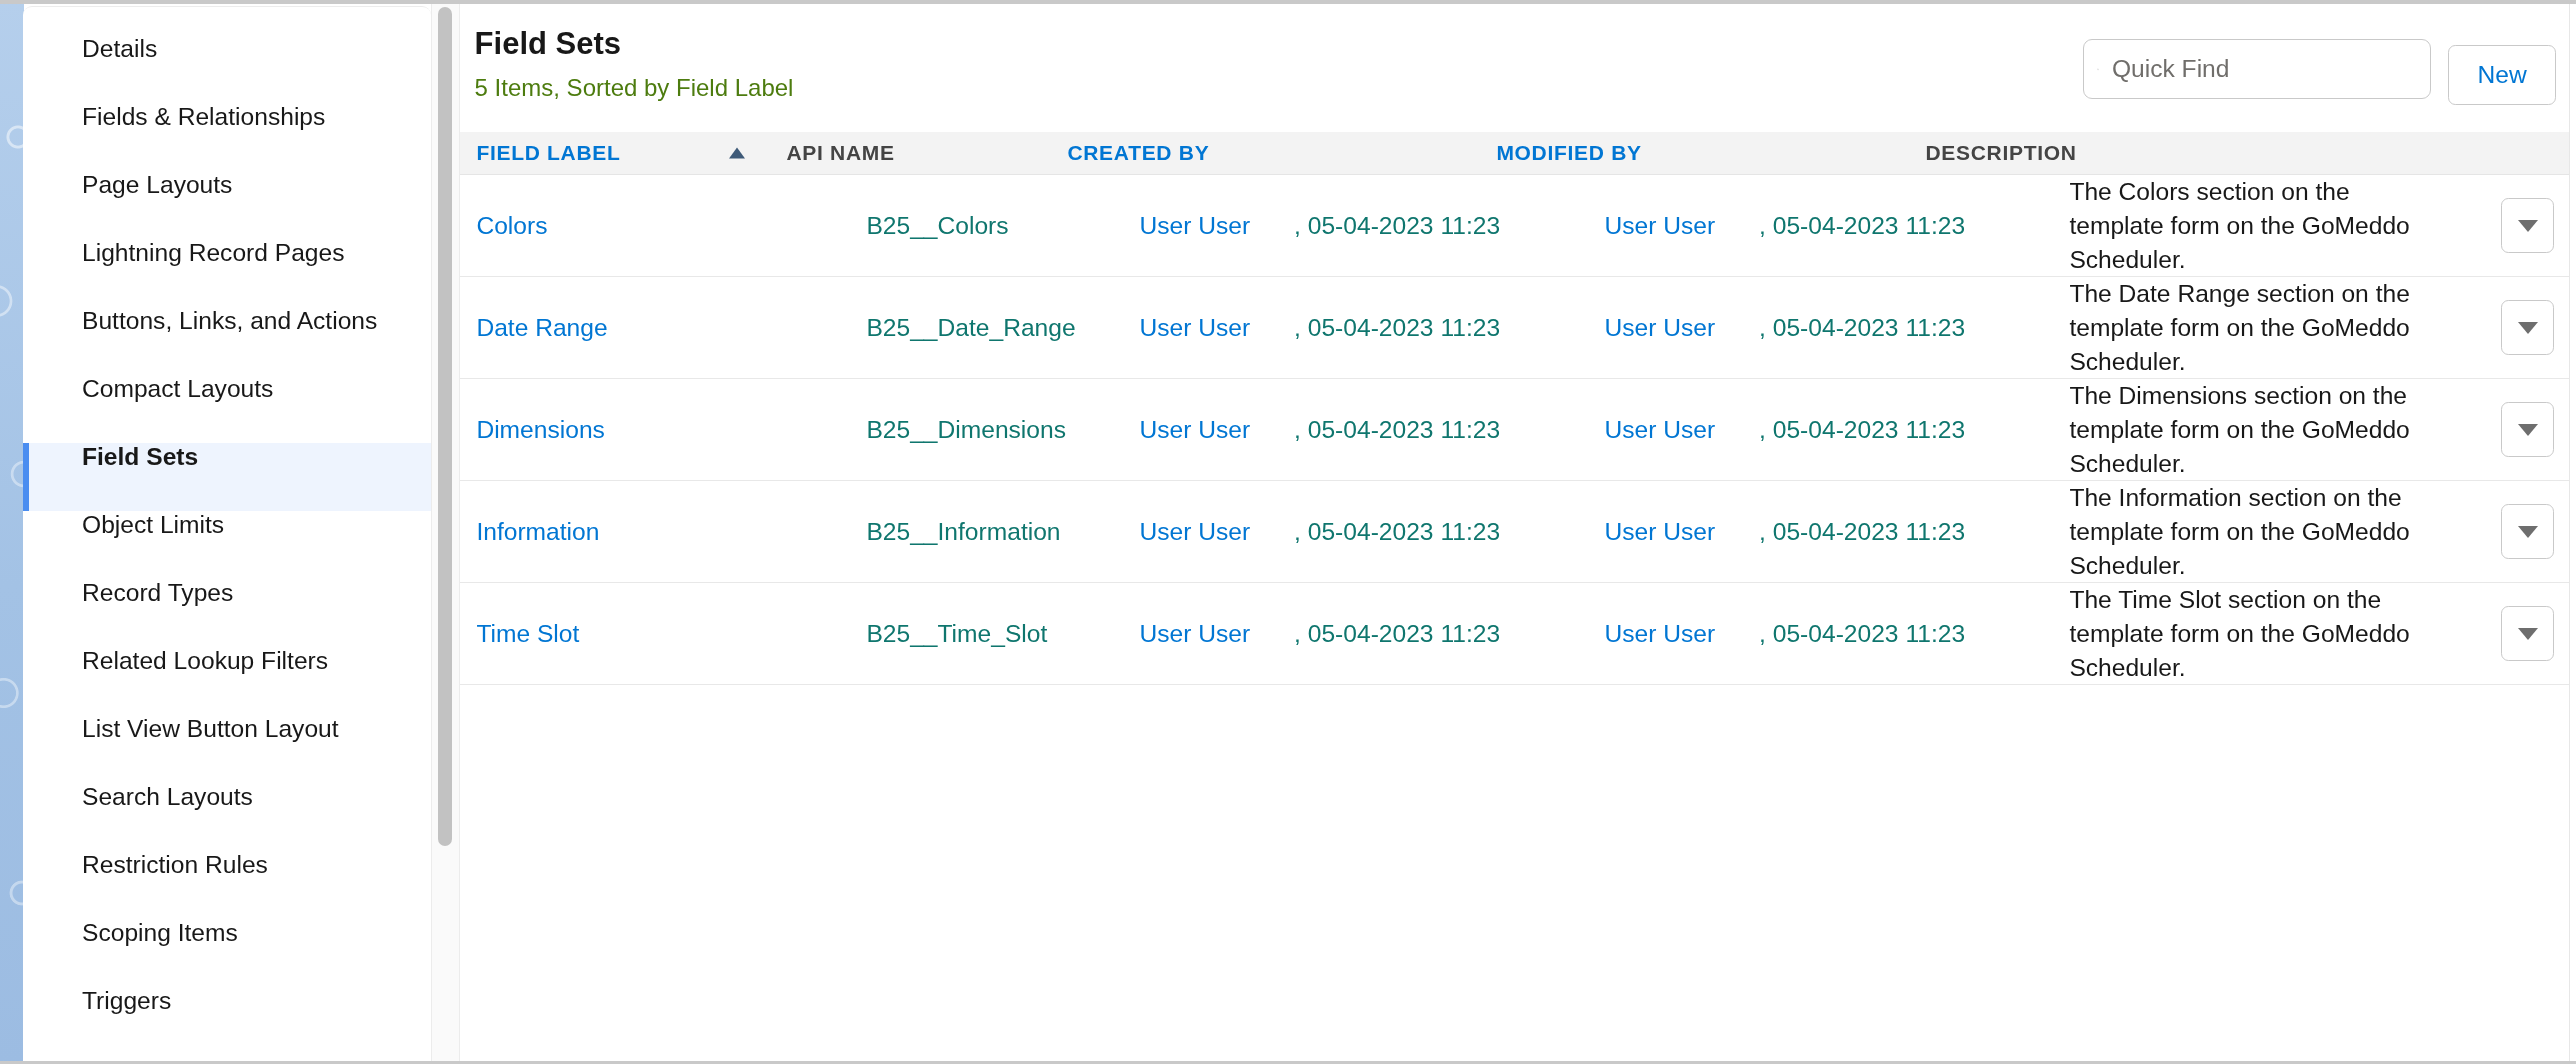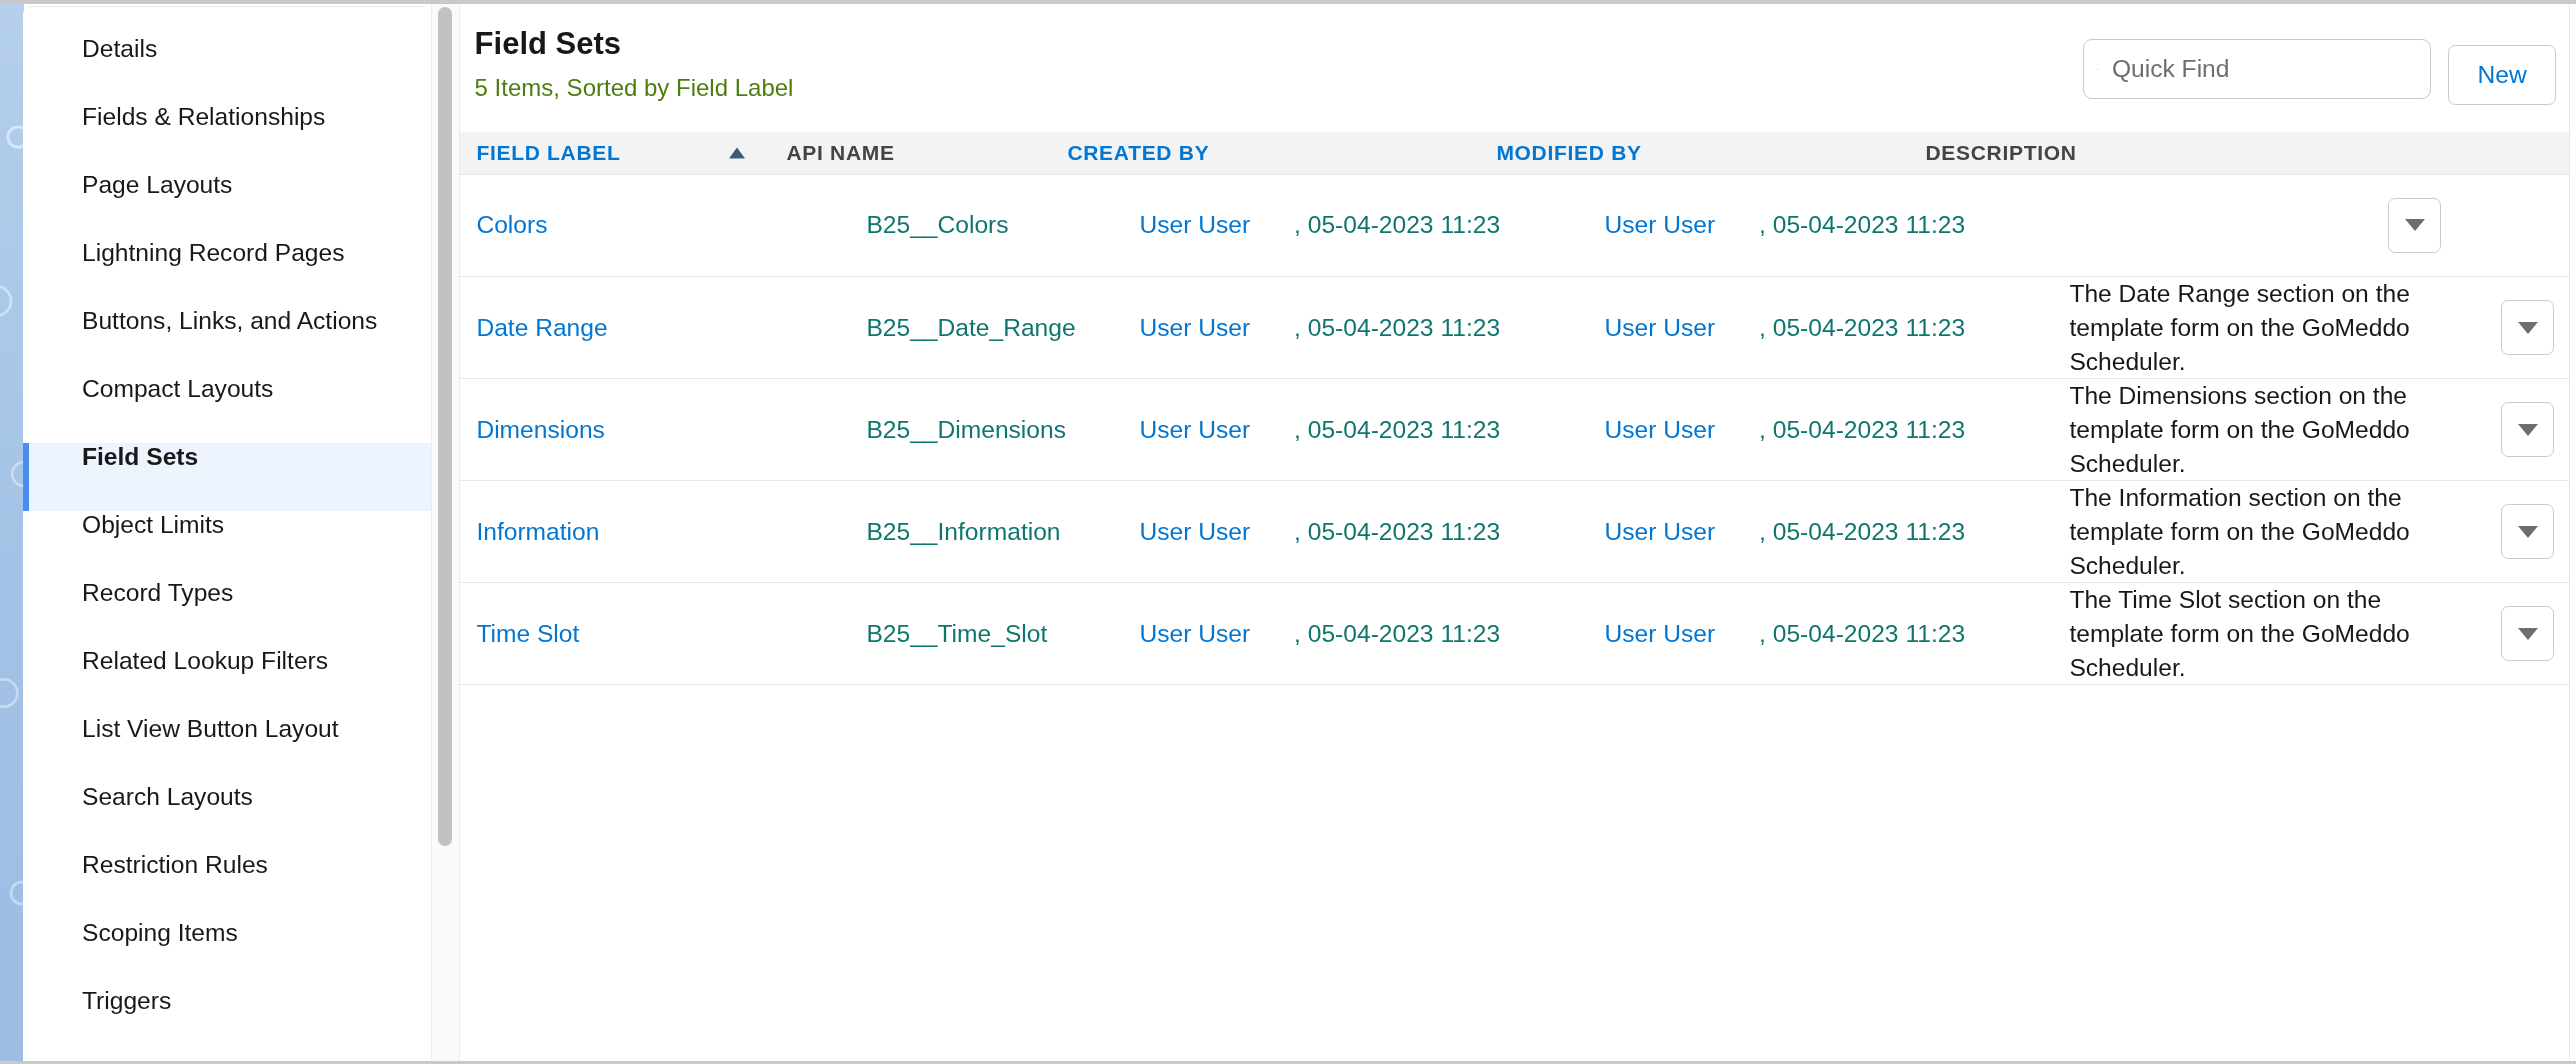--- a/index.html
+++ b/index.html
@@ -198,20 +198,21 @@
     <div class="th-blue">MODIFIED BY</div>
     <div class="th-dark">DESCRIPTION</div>
     <div></div>
   </div>
 
   <div class="trow grid-cols">
     <div><a>Colors</a></div>
     <div class="cell-plain">B25__Colors</div>
     <div><a>User User</a><span class="cell-plain">, 05-04-2023 11:23</span></div>
     <div><a>User User</a><span class="cell-plain">, 05-04-2023 11:23</span></div>
+    <div class="cell-desc">The Colors section on the template form on the GoMeddo Scheduler.</div>
     <div class="cell-action">
         <button class="row-actions-btn">
           <span class="caret-down"></span>
         </button>
       </div>
   </div>
 
   <div class="trow grid-cols">
     <div><a>Date Range</a></div>
     <div class="cell-plain">B25__Date_Range</div>

